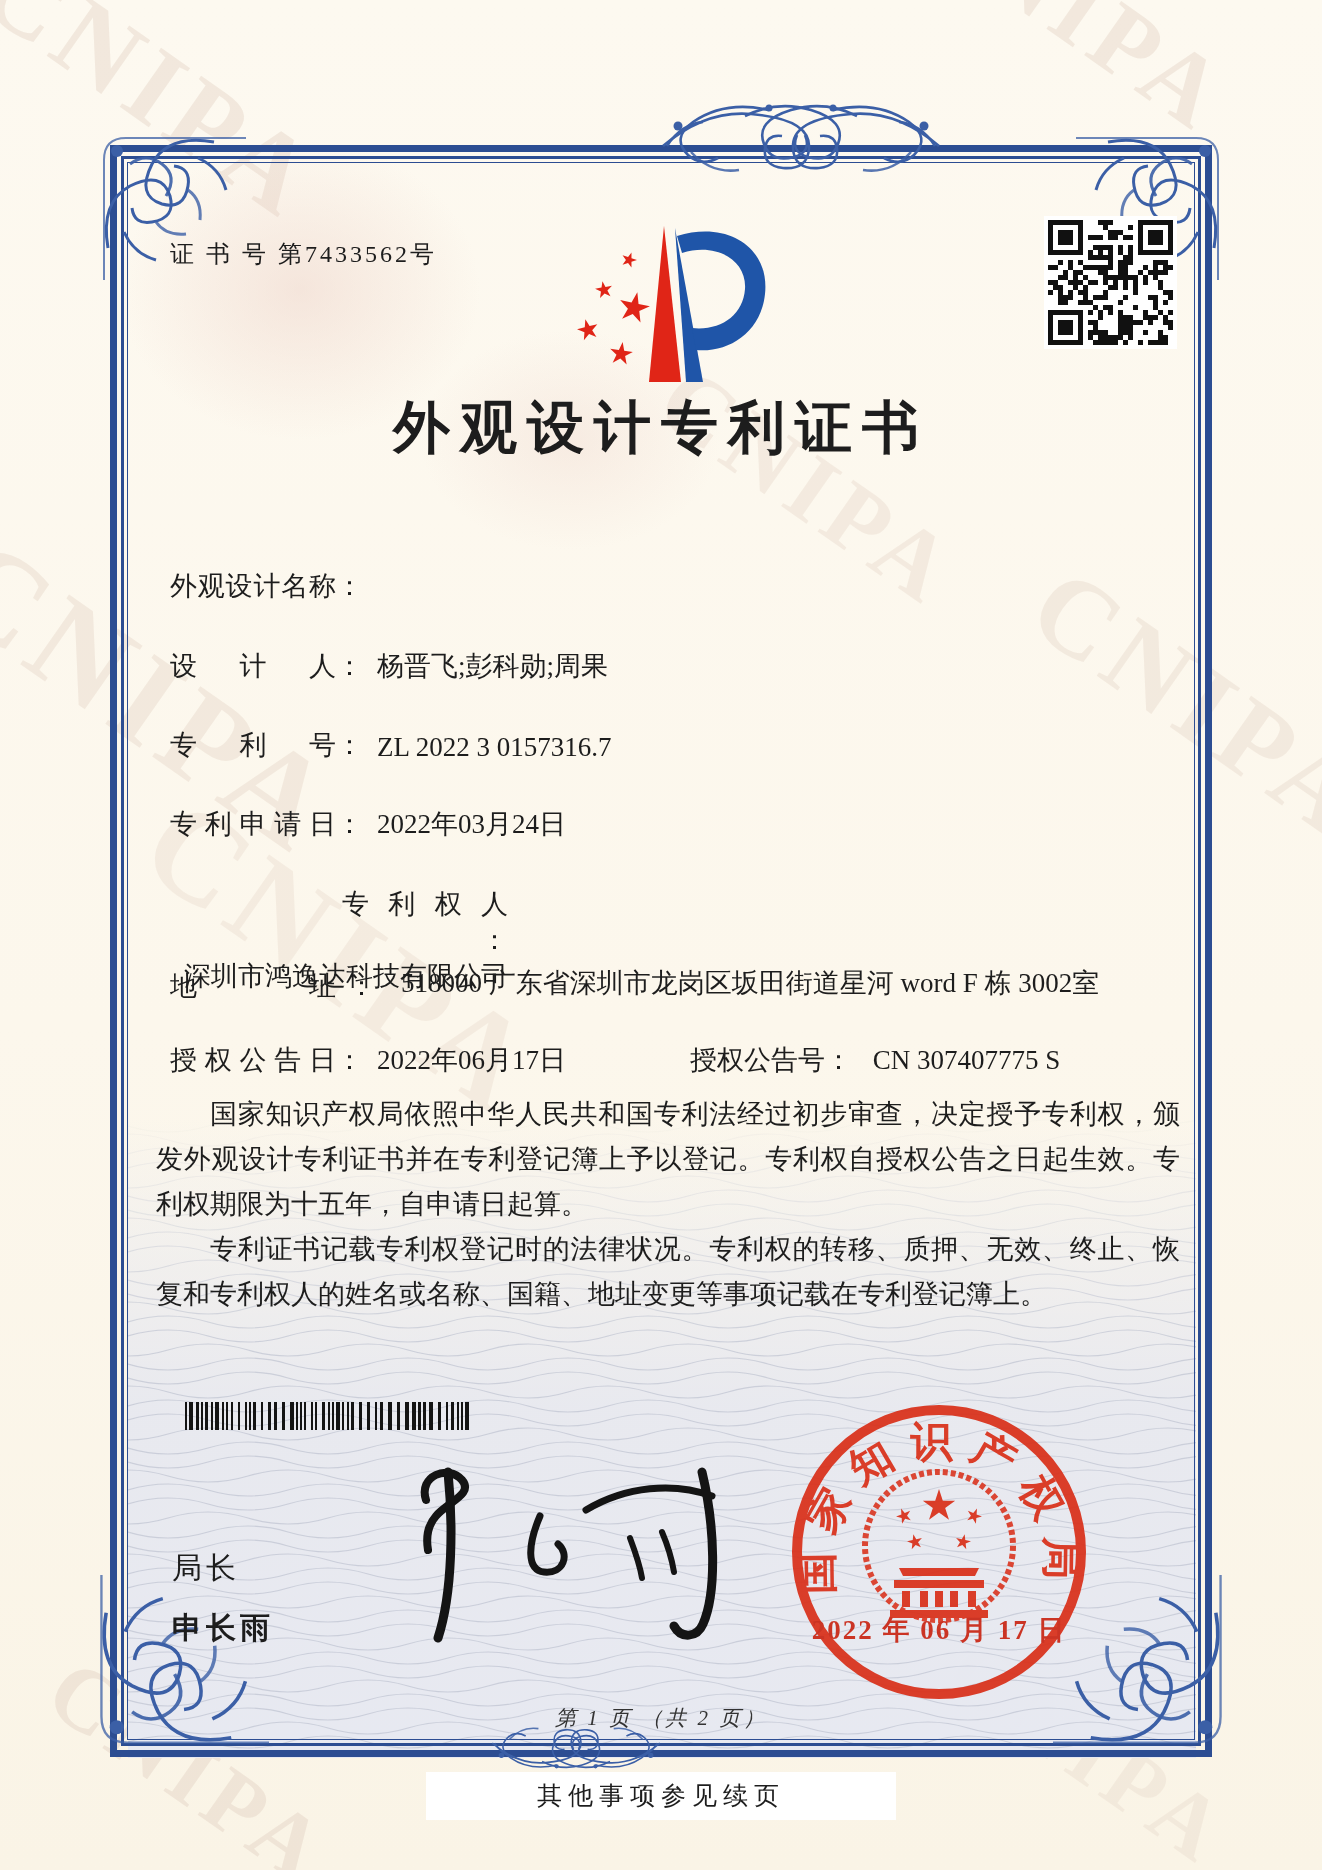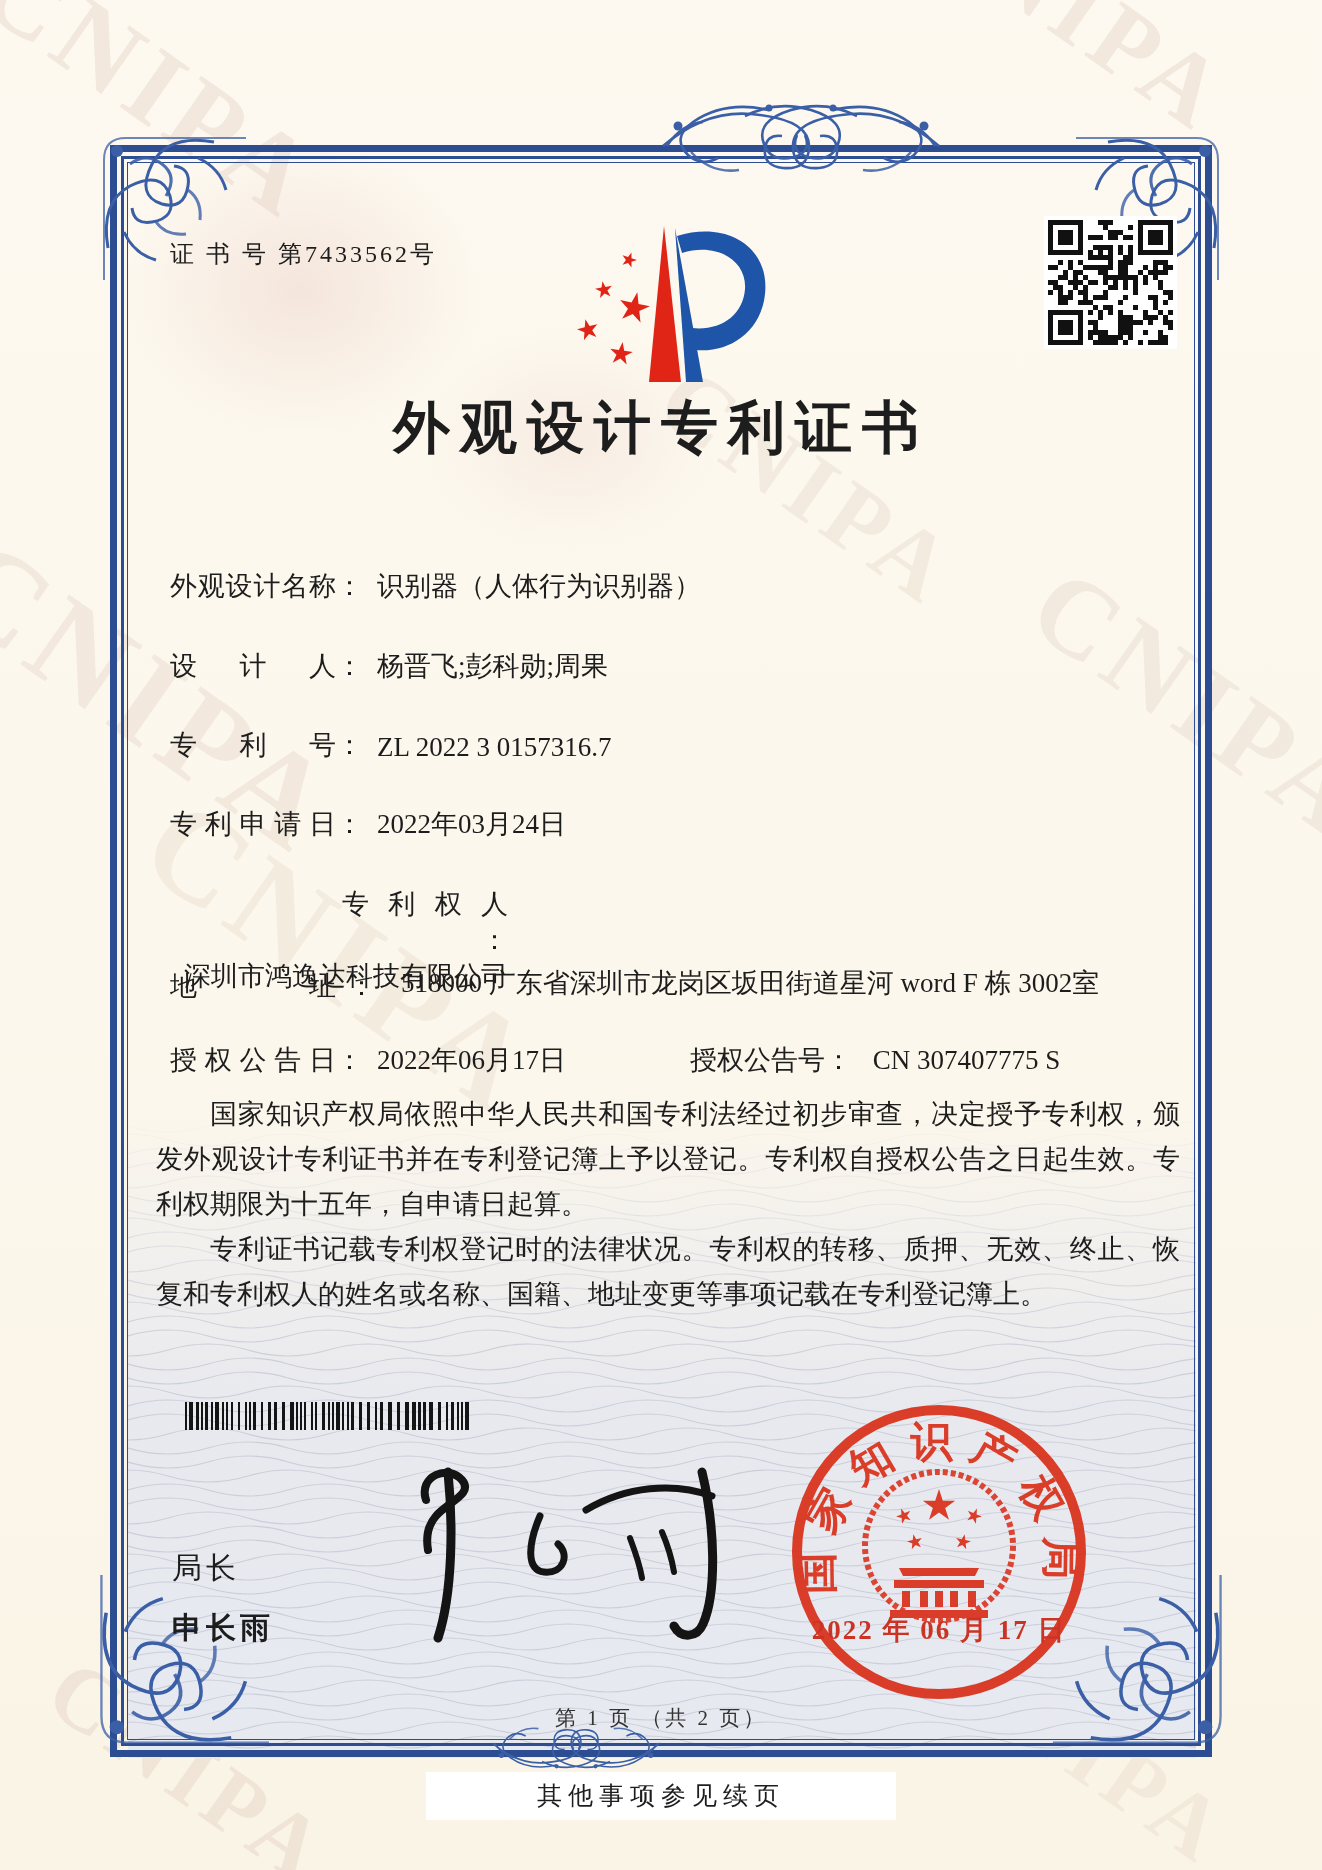--- a/index.html
+++ b/index.html
@@ -39,21 +39,21 @@
          line-height:45px;text-align:justify;}
   .paras p{margin:0;text-indent:2em;}
   .barcode{position:absolute;left:185px;top:1402px;z-index:5;}
   .officer-title{position:absolute;left:172px;top:1548px;z-index:5;font-size:30px;font-weight:400;
          font-family:"Liberation Sans","DejaVu Sans",sans-serif;letter-spacing:4px;}
   .officer-name{position:absolute;left:172px;top:1608px;z-index:5;font-size:30px;font-weight:700;
          font-family:"Liberation Sans","DejaVu Sans",sans-serif;letter-spacing:4px;}
   .sig{position:absolute;left:330px;top:1442px;z-index:5;}
   .seal{position:absolute;left:782px;top:1396px;z-index:6;opacity:.93;}
   .pageinfo{position:absolute;left:0;top:1704px;width:1322px;text-align:center;z-index:5;
-            font-size:21px;letter-spacing:3px;color:#333;}
+            font-size:21px;letter-spacing:3px;color:#333;font-style:italic;}
   .contnote{position:absolute;left:426px;top:1772px;width:470px;height:48px;background:#ffffff;
             z-index:5;text-align:center;line-height:48px;font-size:25px;letter-spacing:6px;}
 </style>
 </head>
 <body>
 
 <div class="page">
 
   <svg width="0" height="0" style="position:absolute" aria-hidden="true">
     <defs>
@@ -483,21 +483,20 @@
       <rect x="30" y="115" width="5" height="5" fill="#111"></rect>
       <rect x="30" y="120" width="5" height="5" fill="#111"></rect>
     </svg>
 
   <div class="title serif">外观设计专利证书</div>
 
   <div class="fields">
     <div class="frow" style="top:568px;">
       <span class="jl">外观设计名称</span>
         <span>：</span>
-      <span class="fval">识别器（人体行为识别器）</span>
     </div>
     <div class="frow" style="top:648px;">
       <span class="jl">设计人</span>
         <span>：</span>
       <span class="fval">杨晋飞;彭科勋;周果</span>
     </div>
     <div class="frow" style="top:727px;">
       <span class="jl">专利号</span>
         <span>：</span>
       <span class="fval">ZL 2022 3 0157316.7</span>

